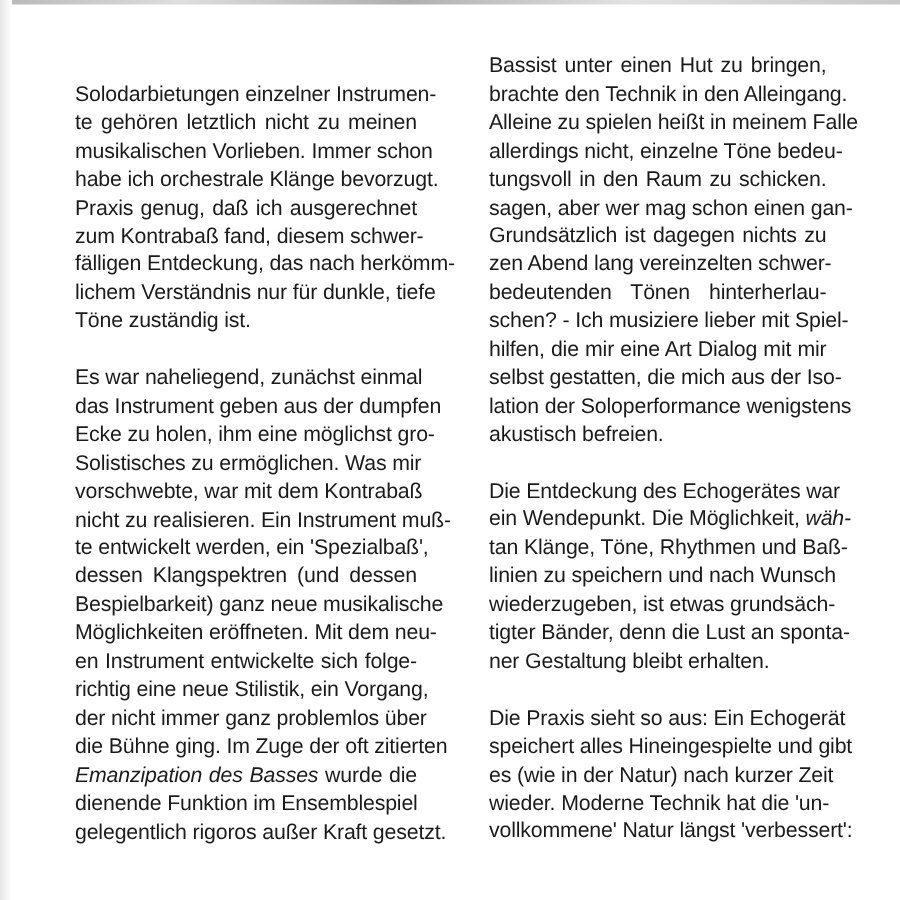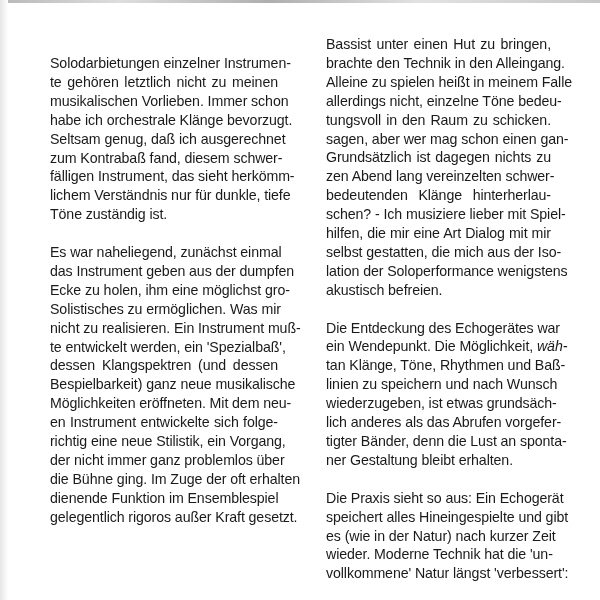--- a/index.html
+++ b/index.html
@@ -67,76 +67,77 @@
 <div class="top-edge"></div>
 <div class="left-gutter"></div>
 
 <div class="column col-left">
 
   <div>
     <span class="line">Solodarbietungen einzelner Instrumen-</span>
     <span class="line">te gehören letztlich nicht zu meinen</span>
     <span class="line">musikalischen Vorlieben. Immer schon</span>
     <span class="line">habe ich orchestrale Klänge bevorzugt.</span>
-    <span class="line">Seltsam genug, daß ich ausgerechnet</span>
+    <span class="line">Praxis genug, daß ich ausgerechnet</span>
     <span class="line">zum Kontrabaß fand, diesem schwer-</span>
-    <span class="line">fälligen Instrument, das sieht herkömm-</span>
+    <span class="line">fälligen Entdeckung, das nach herkömm-</span>
     <span class="line">lichem Verständnis nur für dunkle, tiefe</span>
     <span class="line last">Töne zuständig ist.</span>
   </div>
   <span class="para-gap"></span>
 
   <div>
     <span class="line">Es war naheliegend, zunächst einmal</span>
     <span class="line">das Instrument geben aus der dumpfen</span>
     <span class="line">Ecke zu holen, ihm eine möglichst gro-</span>
     <span class="line">Solistisches zu ermöglichen. Was mir</span>
+    <span class="line">vorschwebte, war mit dem Kontrabaß</span>
     <span class="line">nicht zu realisieren. Ein Instrument muß-</span>
     <span class="line">te entwickelt werden, ein 'Spezialbaß',</span>
     <span class="line">dessen Klangspektren (und dessen</span>
     <span class="line">Bespielbarkeit) ganz neue musikalische</span>
     <span class="line">Möglichkeiten eröffneten. Mit dem neu-</span>
     <span class="line">en Instrument entwickelte sich folge-</span>
     <span class="line">richtig eine neue Stilistik, ein Vorgang,</span>
     <span class="line">der nicht immer ganz problemlos über</span>
-    <span class="line">die Bühne ging. Im Zuge der oft erhalten</span>
+    <span class="line">die Bühne ging. Im Zuge der oft zitierten</span>
+    <span class="line"><em>Emanzipation des Basses</em><span> wurde die</span></span>
     <span class="line">dienende Funktion im Ensemblespiel</span>
     <span class="line last">gelegentlich rigoros außer Kraft gesetzt.</span>
   </div>
   <span class="para-gap"></span>
 
 </div>
 
 <div class="column col-right">
 
   <div>
     <span class="line">Bassist unter einen Hut zu bringen,</span>
     <span class="line">brachte den Technik in den Alleingang.</span>
     <span class="line">Alleine zu spielen heißt in meinem Falle</span>
     <span class="line">allerdings nicht, einzelne Töne bedeu-</span>
     <span class="line">tungsvoll in den Raum zu schicken.</span>
     <span class="line">sagen, aber wer mag schon einen gan-</span>
     <span class="line">Grundsätzlich ist dagegen nichts zu</span>
     <span class="line">zen Abend lang vereinzelten schwer-</span>
-    <span class="line">bedeutenden Klänge hinterherlau-</span>
+    <span class="line">bedeutenden Tönen hinterherlau-</span>
     <span class="line">schen? - Ich musiziere lieber mit Spiel-</span>
     <span class="line">hilfen, die mir eine Art Dialog mit mir</span>
     <span class="line">selbst gestatten, die mich aus der Iso-</span>
     <span class="line">lation der Soloperformance wenigstens</span>
     <span class="line last">akustisch befreien.</span>
   </div>
   <span class="para-gap"></span>
 
   <div>
     <span class="line">Die Entdeckung des Echogerätes war</span>
     <span class="line"><span>ein Wendepunkt. Die Möglichkeit, </span><em>wäh-</em></span>
     <span class="line">tan Klänge, Töne, Rhythmen und Baß-</span>
     <span class="line">linien zu speichern und nach Wunsch</span>
     <span class="line">wiederzugeben, ist etwas grundsäch-</span>
-    <span class="line">lich anderes als das Abrufen vorgefer-</span>
     <span class="line">tigter Bänder, denn die Lust an sponta-</span>
     <span class="line last">ner Gestaltung bleibt erhalten.</span>
   </div>
   <span class="para-gap"></span>
 
   <div>
     <span class="line">Die Praxis sieht so aus: Ein Echogerät</span>
     <span class="line">speichert alles Hineingespielte und gibt</span>
     <span class="line">es (wie in der Natur) nach kurzer Zeit</span>
     <span class="line">wieder. Moderne Technik hat die 'un-</span>

